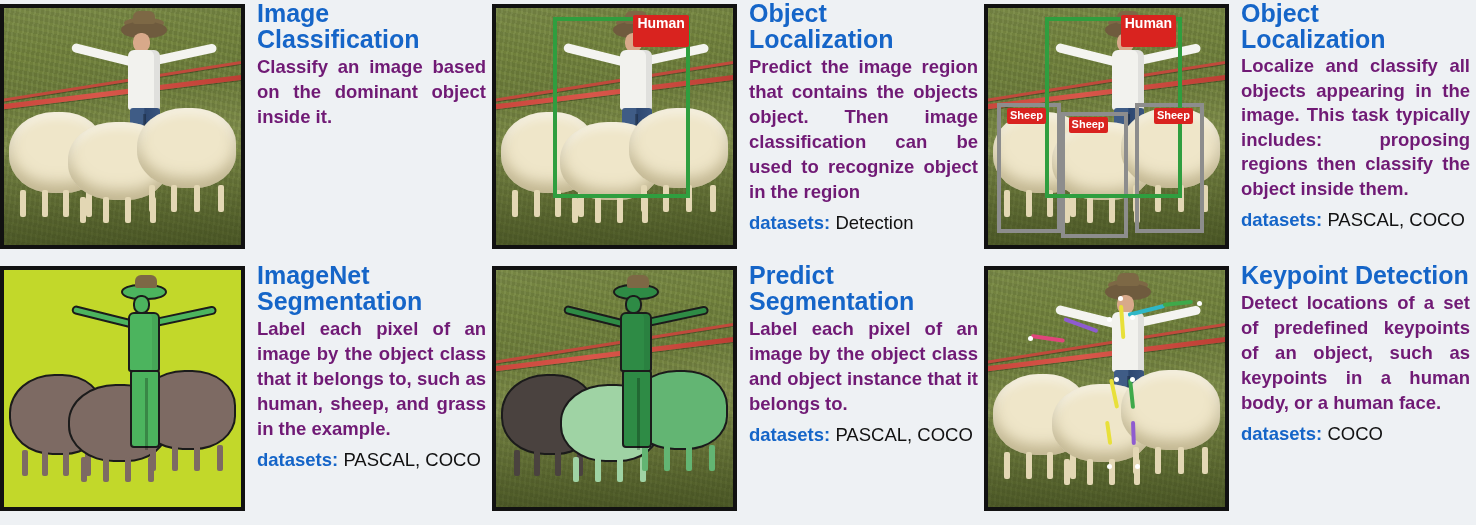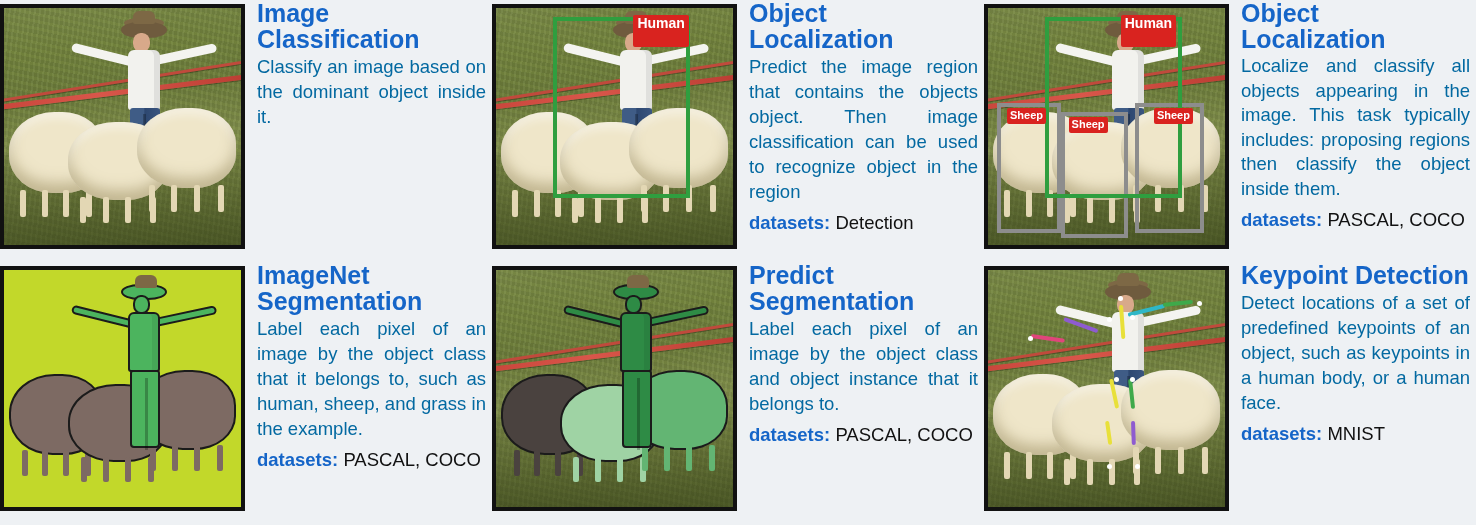--- a/index.html
+++ b/index.html
@@ -39,24 +39,25 @@
   h2 {
     margin: 0 0 2px 0;
     color: #1565c8;
     font-size: 25px;
     line-height: 26px;
     font-weight: bold;
   }
   .desc {
     font-size: 18.5px;
     line-height: 25px;
-    color: #0369a1;
+    color: #701a75;
     text-align: justify;
     text-justify: inter-word;
     margin: 0;
+    font-weight: bold;
   }
   .ds {
     font-size: 18.5px;
     line-height: 25px;
     color: #111;
     margin-top: 6px;
   }
   .ds .lbl { color: #1565c8; font-weight: bold; }
   .tight .desc { line-height: 24.5px; }
 
@@ -495,18 +496,18 @@
           <div class="kp" style="left:50%; top:82%;"></div>
           <div class="kp" style="left:62%; top:82%;"></div>
         </div>
       </div>
     </div>
     <div class="txt">
       <h2>Keypoint Detection</h2>
       <p class="desc">Detect locations of a set of predefined keypoints of an object, such as keypoints in a human body, or a human face.</p>
       <div class="ds">
         <span class="lbl">datasets:</span>
-        <span>MNIST</span>
+        <span>COCO</span>
       </div>
     </div>
   </div>
 
 </div>
 
 </body></html>

